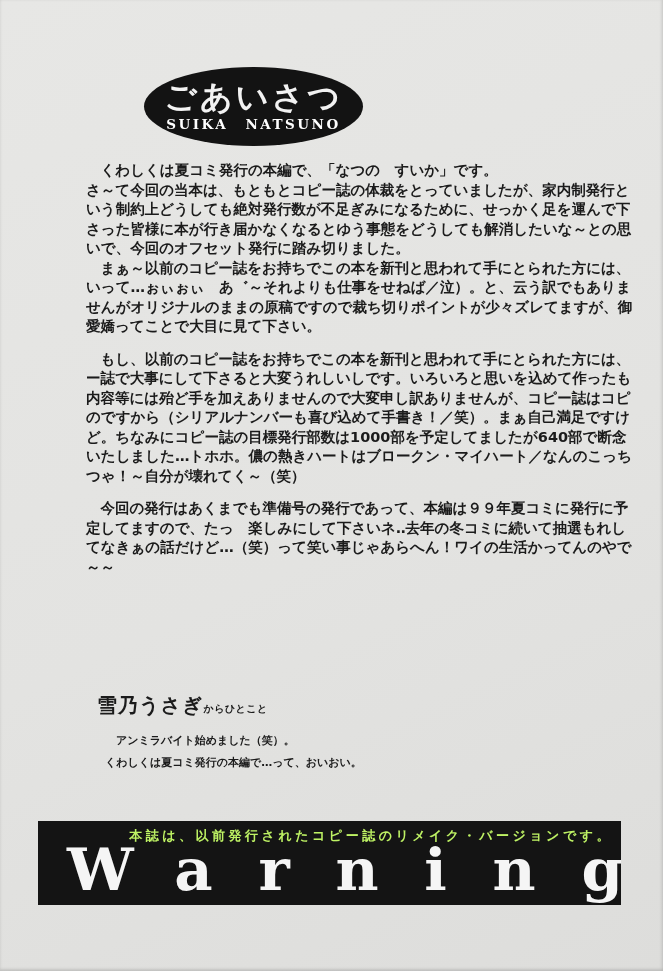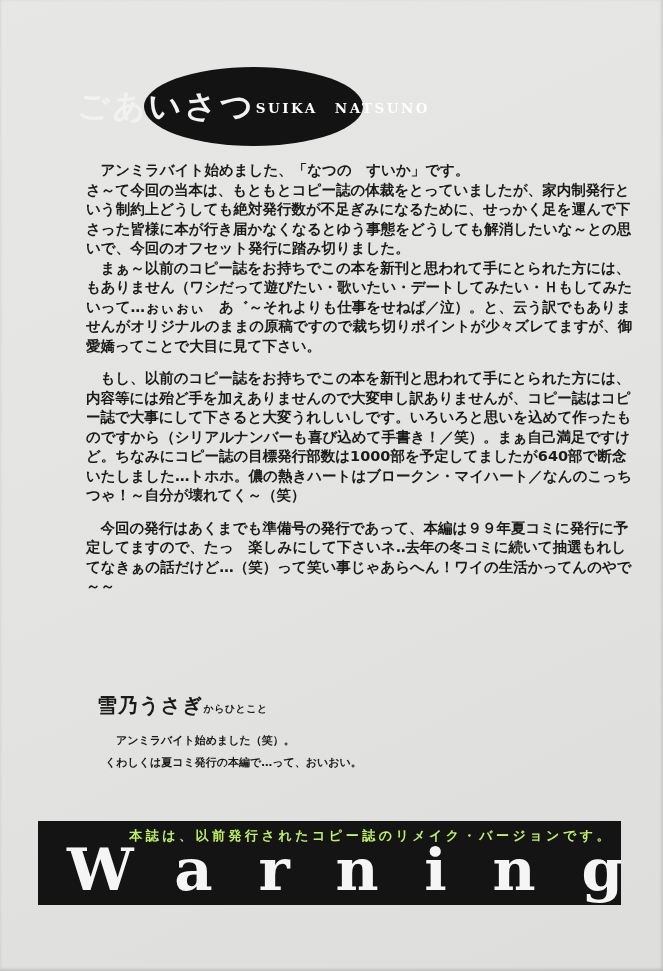--- a/index.html
+++ b/index.html
@@ -14,21 +14,21 @@
     box-shadow: inset 0 -2px 3px rgba(0,0,0,0.12), inset -2px 0 3px rgba(0,0,0,0.06);
   }
 
   
   .badge {
     position: absolute;
     left: 144px; top: 67px;
     width: 219px; height: 79px;
     background: #131313;
     border-radius: 50%;
-    display: flex; flex-direction: row;
+    display: flex; flex-direction: column;
     align-items: center; justify-content: center;
   }
   .badge-title {
     color: #f2f2f2;
     font-size: 32px;
     font-weight: bold;
     letter-spacing: 3px;
     line-height: 1.05;
     white-space: nowrap;
   }
@@ -107,35 +107,34 @@
 
 <div class="page">
 
   <div class="badge">
     <div class="badge-title">ごあいさつ</div>
     <div class="badge-sub">SUIKA NATSUNO</div>
   </div>
 
   <div class="body-text">
     <p>
-        <span class="tline">　アンミラバイト始めました、「なつの　すいか」です。</span>
+        <span class="tline">　くわしくは夏コミ発行の本編で、「なつの　すいか」です。</span>
         <span class="tline">さ～て今回の当本は、もともとコピー誌の体裁をとっていましたが、家内制発行と</span>
         <span class="tline">いう制約上どうしても絶対発行数が不足ぎみになるために、せっかく足を運んで下</span>
         <span class="tline">さった皆様に本が行き届かなくなるとゆう事態をどうしても解消したいな～との思</span>
         <span class="tline">いで、今回のオフセット発行に踏み切りました。</span>
         <span class="tline">　まぁ～以前のコピー誌をお持ちでこの本を新刊と思われて手にとられた方には、</span>
-        <span class="tline">もありません（ワシだって遊びたい・歌いたい・デートしてみたい・Ｈもしてみた</span>
         <span class="tline">いって…ぉぃぉぃ　あ゛～それよりも仕事をせねば／泣）。と、云う訳でもありま</span>
         <span class="tline">せんがオリジナルのままの原稿ですので裁ち切りポイントが少々ズレてますが、御</span>
         <span class="tline">愛嬌ってことで大目に見て下さい。</span>
       </p>
     <p>
         <span class="tline">　もし、以前のコピー誌をお持ちでこの本を新刊と思われて手にとられた方には、</span>
+        <span class="tline">ー誌で大事にして下さると大変うれしいしです。いろいろと思いを込めて作ったも</span>
         <span class="tline">内容等には殆ど手を加えありませんので大変申し訳ありませんが、コピー誌はコピ</span>
-        <span class="tline">ー誌で大事にして下さると大変うれしいしです。いろいろと思いを込めて作ったも</span>
         <span class="tline">のですから（シリアルナンバーも喜び込めて手書き！／笑）。まぁ自己満足ですけ</span>
         <span class="tline">ど。ちなみにコピー誌の目標発行部数は1000部を予定してましたが640部で断念</span>
         <span class="tline">いたしました…トホホ。儂の熱きハートはブロークン・マイハート／なんのこっち</span>
         <span class="tline">つゃ！～自分が壊れてく～（笑）</span>
       </p>
     <p>
         <span class="tline">　今回の発行はあくまでも準備号の発行であって、本編は９９年夏コミに発行に予</span>
         <span class="tline">定してますので、たっ　楽しみにして下さいネ‥去年の冬コミに続いて抽選もれし</span>
         <span class="tline">てなきぁの話だけど…（笑）って笑い事じゃあらへん！ワイの生活かってんのやで</span>
         <span class="tline">～～</span>

